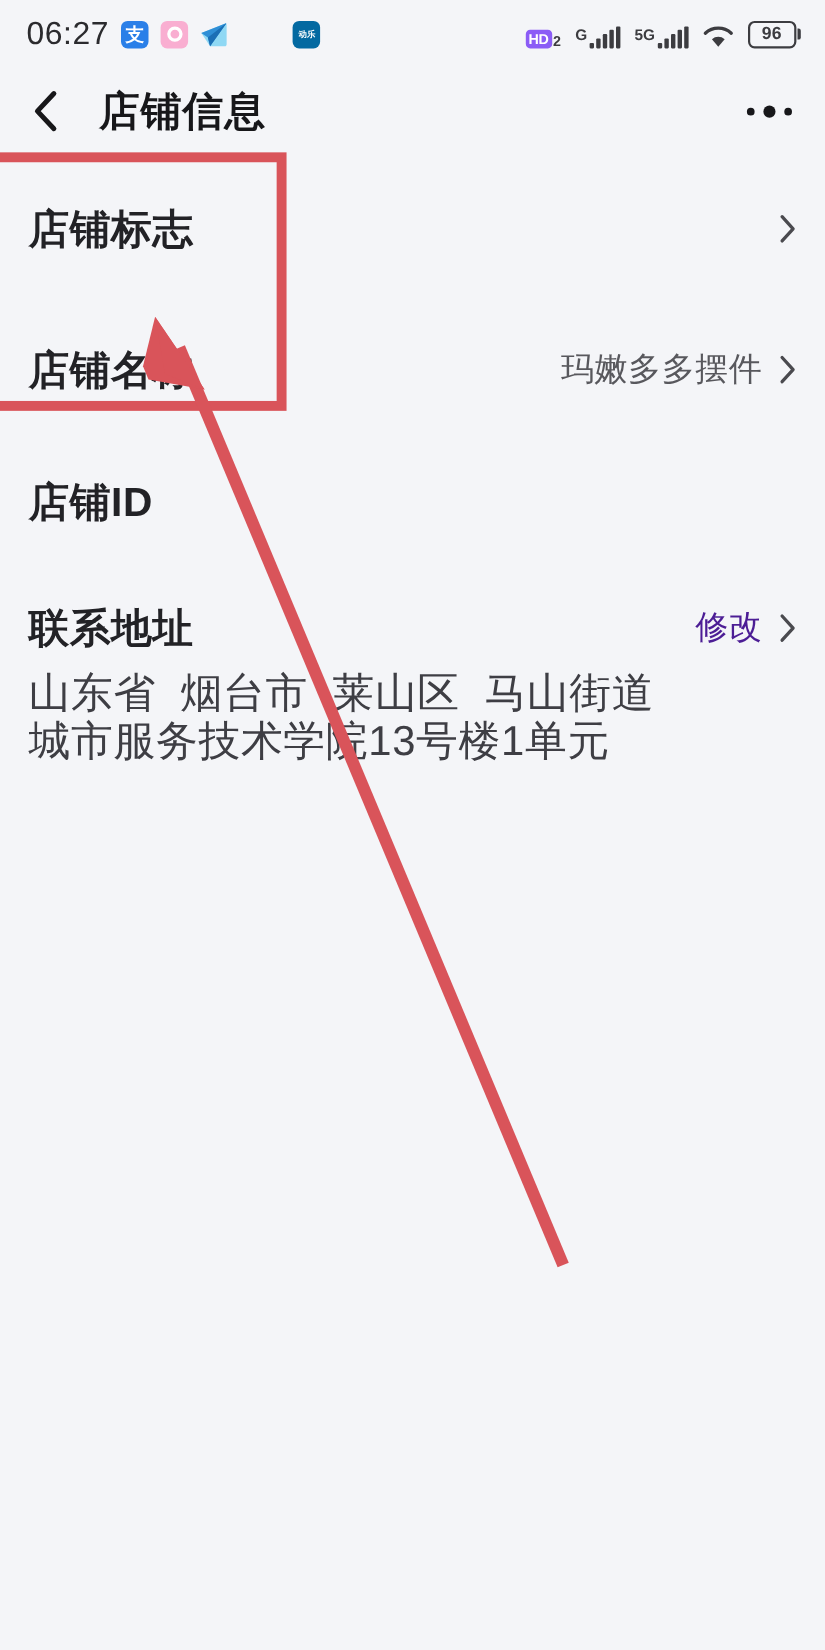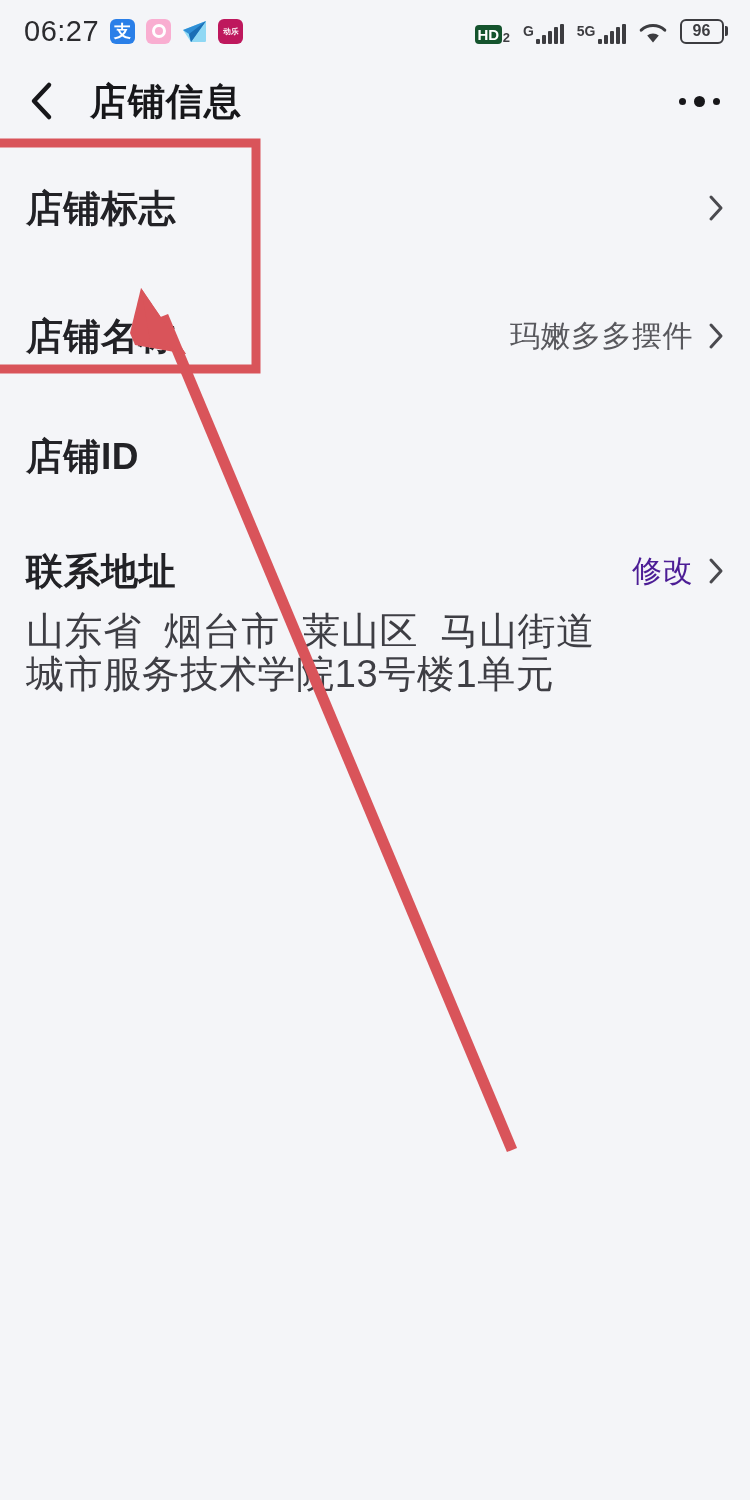--- a/index.html
+++ b/index.html
@@ -57,42 +57,42 @@
   .notif-alipay { background: #2a7fe8; }
   .notif-alipay span {
     color: #fff; font-size: 17px; font-weight: 700; line-height: 1;
   }
   .notif-camera { background: #f9aed1; }
   .notif-camera .ring {
     width: 14px; height: 14px; border-radius: 50%;
     border: 3px solid #fff;
   }
   .notif-telegram { background: transparent; }
-  .notif-red { background: #be185d; }
+  .notif-red { background: #0369a1; margin-left: 48px; }
   .notif-red span {
     color: #fff; font-size: 9px; font-weight: 700; line-height: 1;
     transform: scale(0.85);
   }
 
   .status-right {
     margin-left: auto;
     display: flex;
     align-items: flex-end;
     gap: 13px;
   }
 
   .hd-badge {
     display: flex;
     align-items: flex-end;
     gap: 1px;
   }
   .hd-box {
-    background: #14532d;
+    background: #8b5cf6;
     color: #fff;
-    font-size: 15px;
+    font-size: 13px;
     font-weight: 700;
     border-radius: 4px;
     padding: 2px 3px;
     line-height: 1;
     letter-spacing: -0.3px;
   }
   .hd-sub { font-size: 13px; color: #3c3c40; font-weight: 600; line-height: 1; }
 
   .sig-group {
     display: flex;

